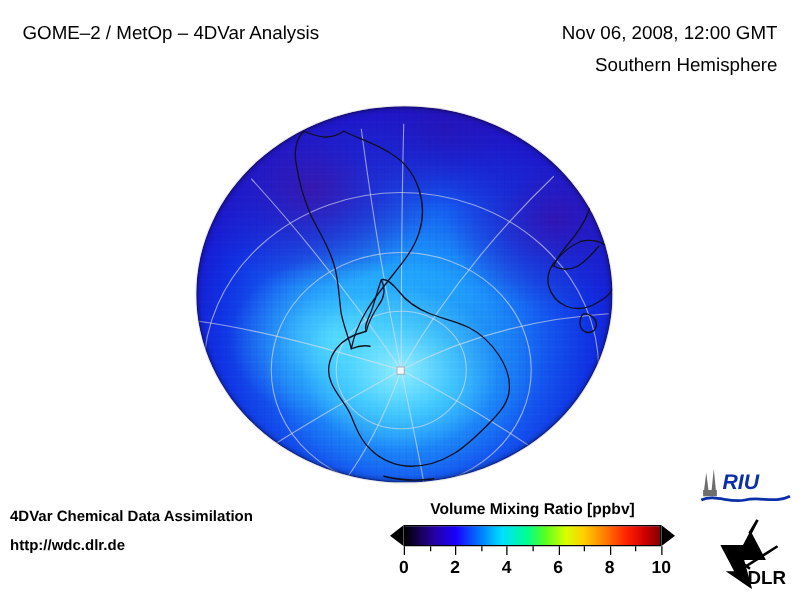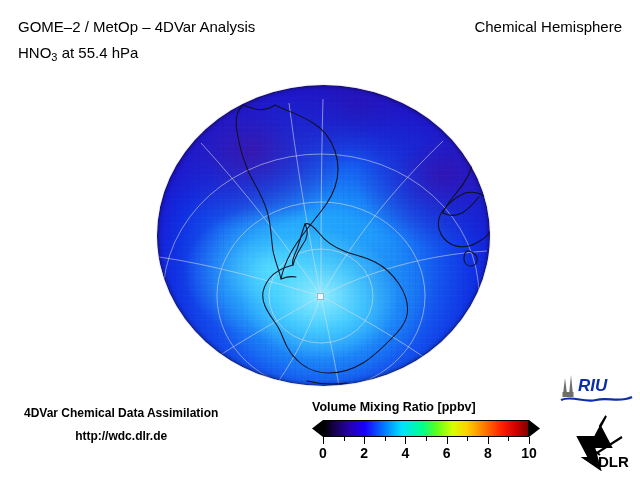--- a/index.html
+++ b/index.html
@@ -141,41 +141,41 @@
     height: 7px;
     margin: -3.5px 0 0 -3.5px;
     background: #eef7fb;
     border: 1px solid #9fb8c8;
     box-sizing: border-box;
   }
 
   
   #footer-left {
     position: absolute;
-    left: 24px;
+    left: 8px;
     top: 402px;
-    text-align: center;
   }
   .ftr-line {
     font-size: 12px;
     font-weight: bold;
     line-height: 23px;
     white-space: nowrap;
   }
 
   
   #colorbar-block {
     position: absolute;
     left: 312px;
     top: 400px;
     width: 228px;
   }
   #cb-title {
     font-size: 12.5px;
     font-weight: bold;
+    text-align: center;
     white-space: nowrap;
     margin-bottom: 6px;
   }
   #cb-row {
     position: relative;
     height: 17px;
     display: flex;
     align-items: stretch;
   }
   .cb-cap {
@@ -245,25 +245,25 @@
     width: 70px;
     height: 58px;
   }
   #riu-logo svg, #dlr-logo svg { display: block; width: 100%; height: 100%; }
 </style>
 </head>
 <body>
 
 <div id="header-left">
   <div class="hdr-line">GOME–2 / MetOp – 4DVar Analysis</div>
-  <div class="hdr-line"><span>HNO</span><span class="sub">3</span><span> at 55.4 hPa</span></div>
 </div>
 
 <div id="header-right">
-  <div class="hdr-line">Chemical Hemisphere</div>
+  <div class="hdr-line">Nov 06, 2008, 12:00 GMT</div>
+  <div class="hdr-line">Southern Hemisphere</div>
 </div>
 
 <div id="map-area">
   <div id="globe-wrap">
     <div id="globe-field"></div>
     <div id="globe-grain"></div>
 
     <svg id="graticule" viewBox="0 0 333 301" preserveAspectRatio="none">
 
       <ellipse class="grat" cx="164" cy="211" rx="52" ry="47"></ellipse>

